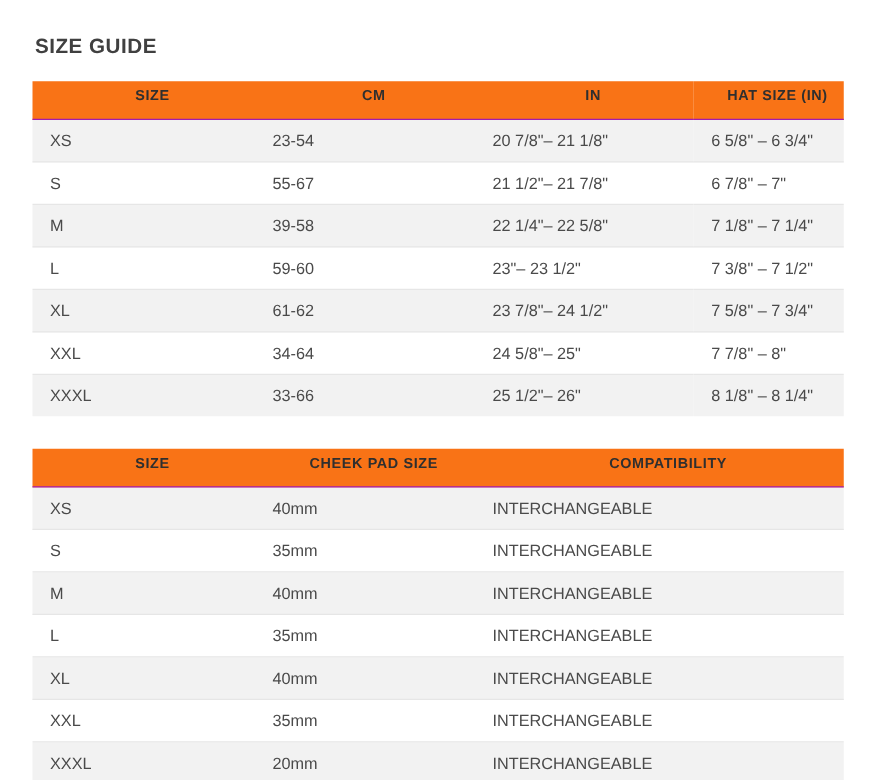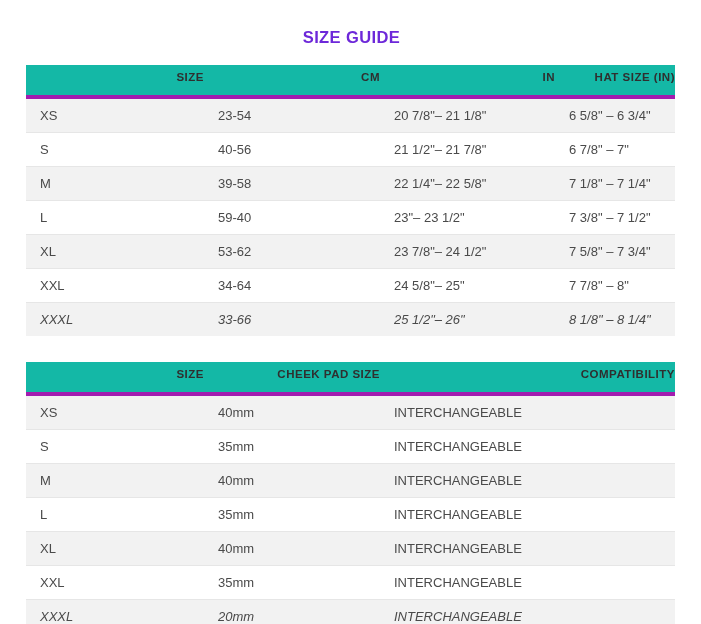--- a/index.html
+++ b/index.html
@@ -16,52 +16,51 @@
     width: 701px;
     height: 624px;
     padding: 28px 26px 0 26px;
     background: #ffffff;
     overflow: hidden;
   }
   .guide-title {
     font-size: 16.5px;
     font-weight: bold;
     letter-spacing: 0.4px;
-    color: #6d28d9;
+    color: #404040;
     margin: 0 0 18px 2px;
     text-transform: uppercase;
-    text-align: center;
   }
   table {
     width: 649px;
     border-collapse: collapse;
     table-layout: fixed;
     margin-bottom: 26px;
   }
   th {
-    text-align: right;
+    text-align: center;
     font-size: 11.5px;
     font-weight: bold;
     letter-spacing: 0.5px;
     color: #2f2f2f;
     text-transform: uppercase;
     padding: 6px 0 12px 14px;
-    border-bottom: 4px solid #a21caf;
-    background: #14b8a6;
+    border-bottom: 1px solid #a21caf;
+    background: #f97316;
   }
   td {
     font-size: 13px;
     color: #4a4a4a;
     padding: 9px 0 9px 14px;
     border-bottom: 1px solid #e6e6e6;
     white-space: nowrap;
   }
   tbody tr:nth-child(odd) td { background: #f2f2f2; }
   tbody tr:nth-child(even) td { background: #ffffff; }
-  tbody tr:last-child td { border-bottom: none; font-style: italic; }
+  tbody tr:last-child td { border-bottom: none; }
 
   
   .tbl-sizes col.c1 { width: 178px; }
   .tbl-sizes col.c2 { width: 176px; }
   .tbl-sizes col.c3 { width: 175px; }
   .tbl-sizes col.c4 { width: 120px; }
 
   
   .tbl-pads col.c1 { width: 178px; }
   .tbl-pads col.c2 { width: 176px; }
@@ -91,39 +90,39 @@
     </thead>
     <tbody>
       <tr>
         <td>XS</td>
         <td>23-54</td>
         <td>20 7/8"– 21 1/8"</td>
         <td>6 5/8" – 6 3/4"</td>
       </tr>
       <tr>
         <td>S</td>
-        <td>40-56</td>
+        <td>55-67</td>
         <td>21 1/2"– 21 7/8"</td>
         <td>6 7/8" – 7"</td>
       </tr>
       <tr>
         <td>M</td>
         <td>39-58</td>
         <td>22 1/4"– 22 5/8"</td>
         <td>7 1/8" – 7 1/4"</td>
       </tr>
       <tr>
         <td>L</td>
-        <td>59-40</td>
+        <td>59-60</td>
         <td>23"– 23 1/2"</td>
         <td>7 3/8" – 7 1/2"</td>
       </tr>
       <tr>
         <td>XL</td>
-        <td>53-62</td>
+        <td>61-62</td>
         <td>23 7/8"– 24 1/2"</td>
         <td>7 5/8" – 7 3/4"</td>
       </tr>
       <tr>
         <td>XXL</td>
         <td>34-64</td>
         <td>24 5/8"– 25"</td>
         <td>7 7/8" – 8"</td>
       </tr>
       <tr>

